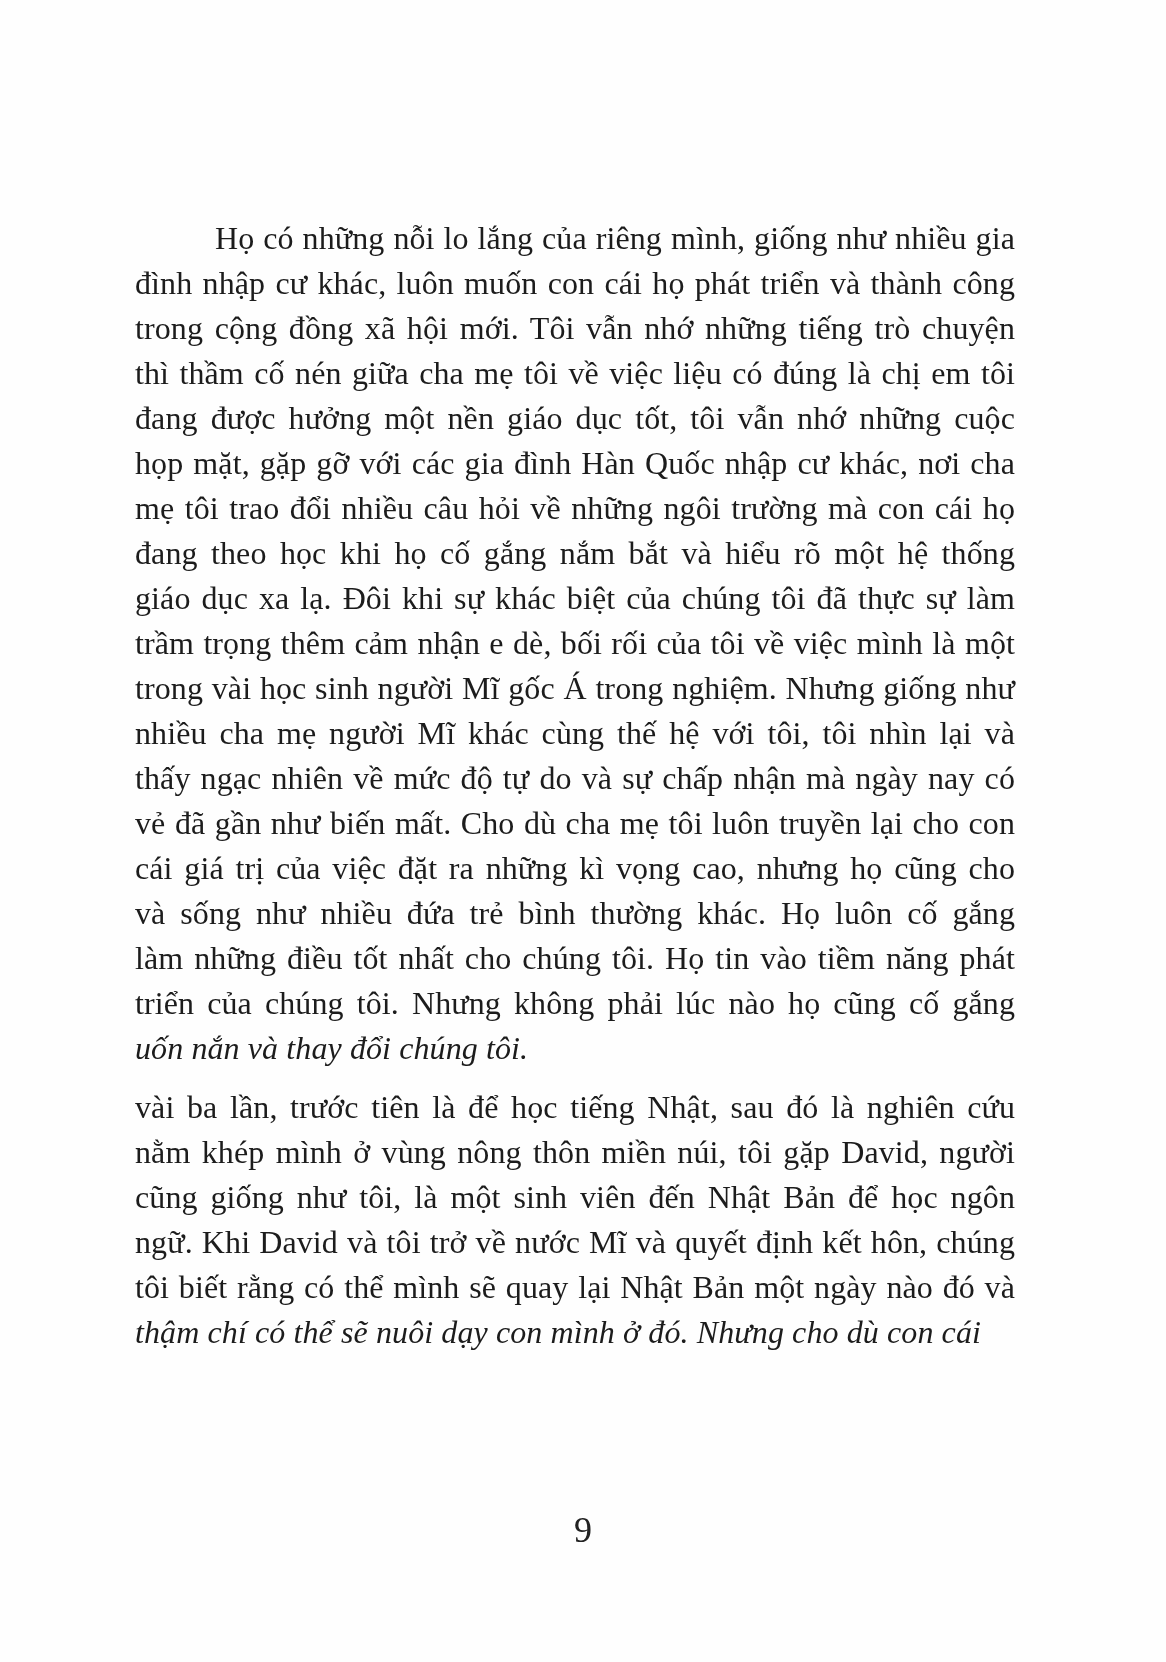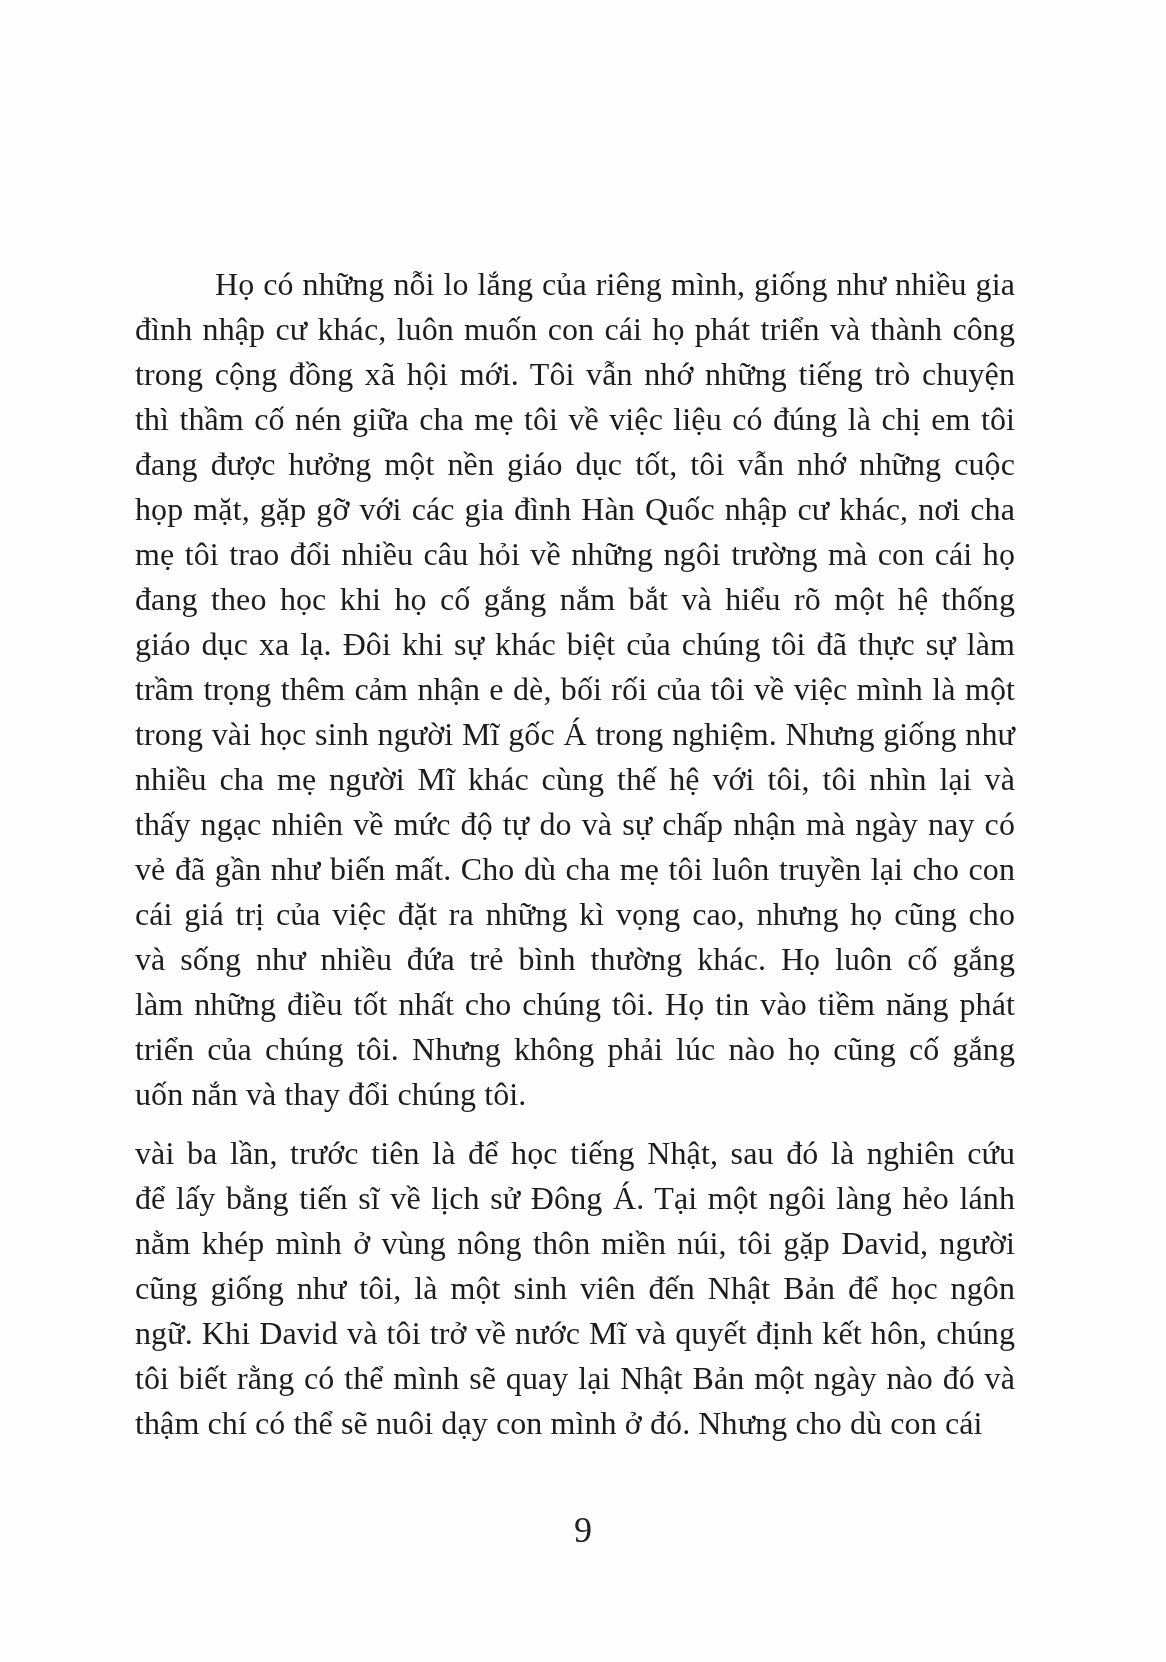--- a/index.html
+++ b/index.html
@@ -32,24 +32,24 @@
     font-size: 32px;
     line-height: 45px;
     color: #1c1c1c;
     text-align: justify;
     text-align-last: justify;
     white-space: normal;
     letter-spacing: 0.1px;
   }
   .line.first {
     text-indent: 80px;
-    margin-top: 46px;
   }
   .line.last {
     text-align-last: left;
+    font-style: italic;
   }
   .page-number {
     position: absolute;
     top: 1506px;
     left: 0;
     width: 100%;
     text-align: center;
     font-size: 36px;
     line-height: 48px;
     color: #222222;
@@ -76,21 +76,20 @@
         <div class="line">thấy ngạc nhiên về mức độ tự do và sự chấp nhận mà ngày nay có</div>
         <div class="line">vẻ đã gần như biến mất. Cho dù cha mẹ tôi luôn truyền lại cho con</div>
         <div class="line">cái giá trị của việc đặt ra những kì vọng cao, nhưng họ cũng cho</div>
         <div class="line">và sống như nhiều đứa trẻ bình thường khác. Họ luôn cố gắng</div>
         <div class="line">làm những điều tốt nhất cho chúng tôi. Họ tin vào tiềm năng phát</div>
         <div class="line">triển của chúng tôi. Nhưng không phải lúc nào họ cũng cố gắng</div>
         <div class="line last">uốn nắn và thay đổi chúng tôi.</div>
       </div>
       <div class="paragraph">
         <div class="line">vài ba lần, trước tiên là để học tiếng Nhật, sau đó là nghiên cứu</div>
-        <div class="line">để lấy bằng tiến sĩ về lịch sử Đông Á. Tại một ngôi làng hẻo lánh</div>
         <div class="line">nằm khép mình ở vùng nông thôn miền núi, tôi gặp David, người</div>
         <div class="line">cũng giống như tôi, là một sinh viên đến Nhật Bản để học ngôn</div>
         <div class="line">ngữ. Khi David và tôi trở về nước Mĩ và quyết định kết hôn, chúng</div>
         <div class="line">tôi biết rằng có thể mình sẽ quay lại Nhật Bản một ngày nào đó và</div>
         <div class="line last">thậm chí có thể sẽ nuôi dạy con mình ở đó. Nhưng cho dù con cái</div>
       </div>
     </div>
   <div class="page-number">9</div>
 </div>
 

